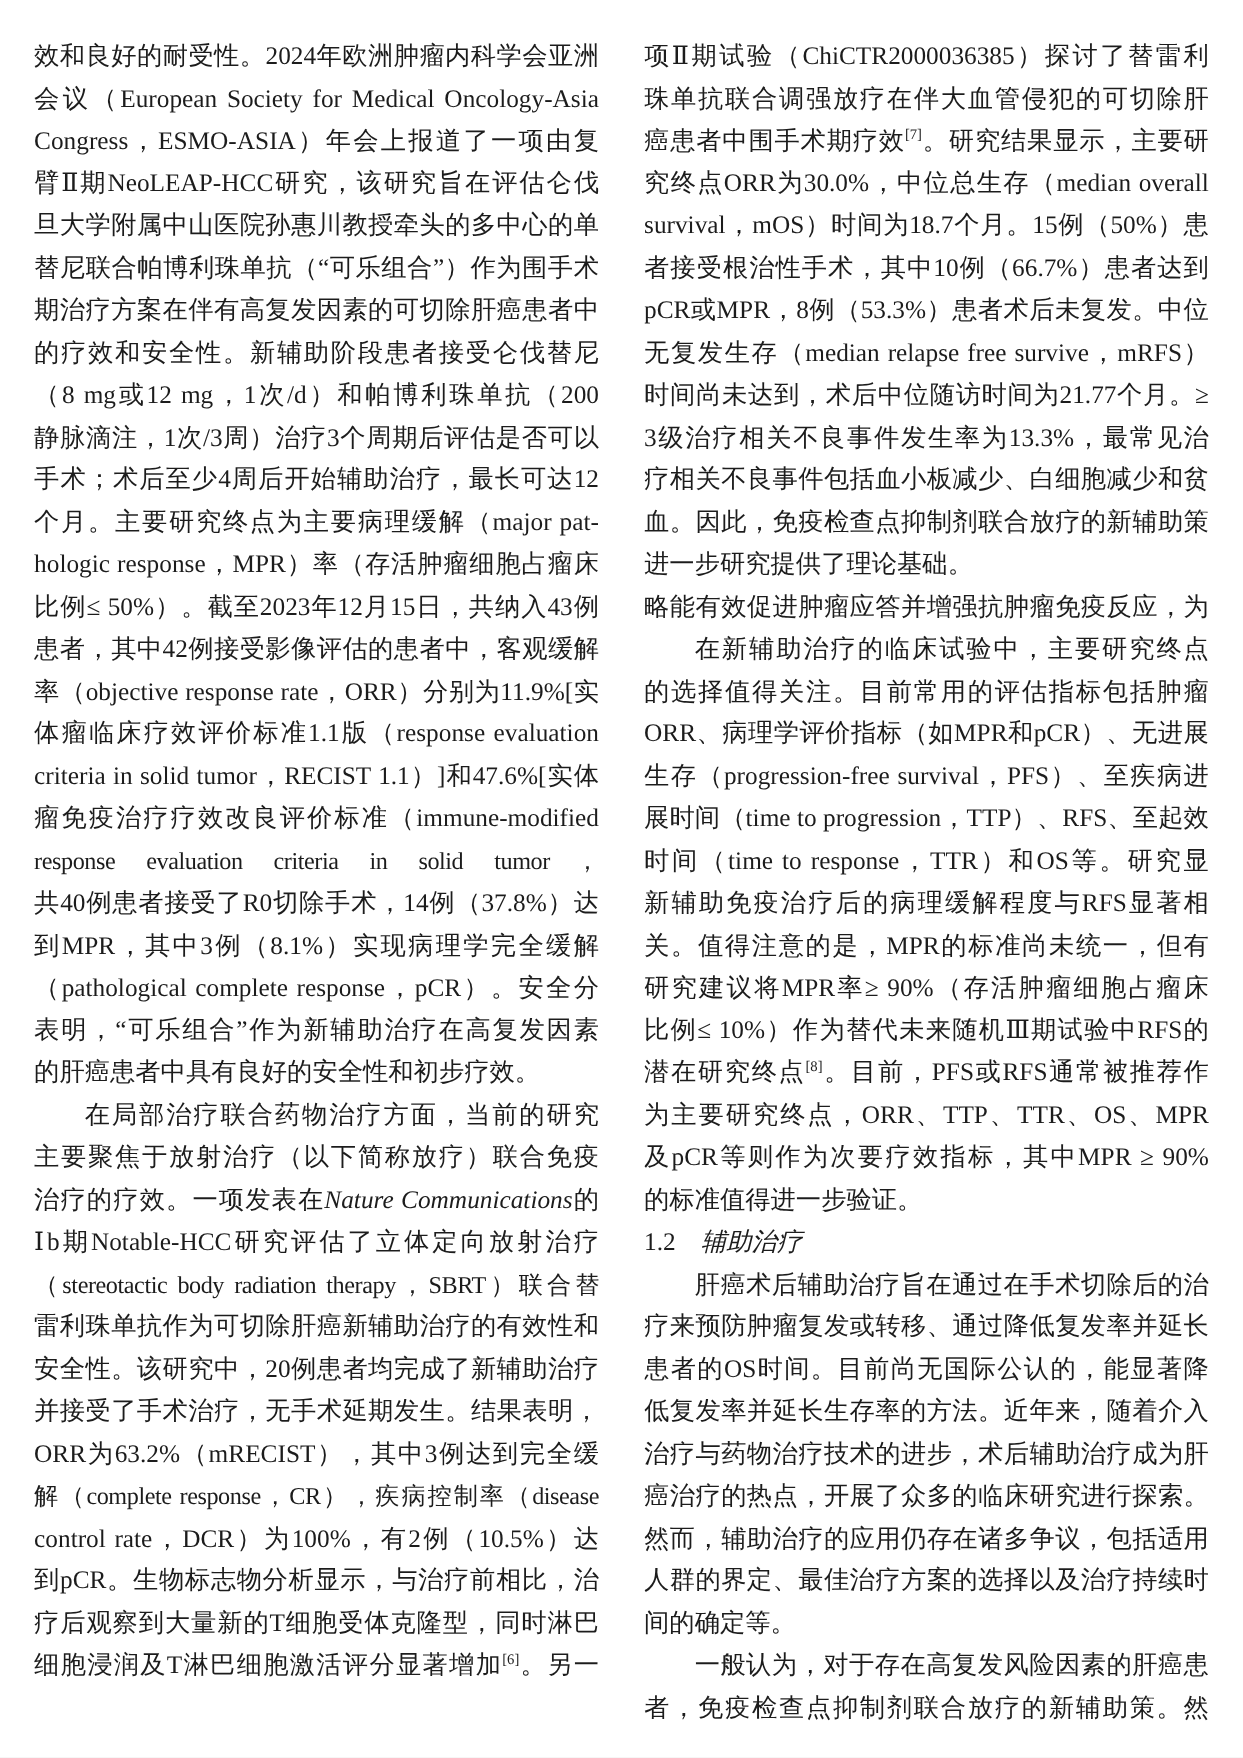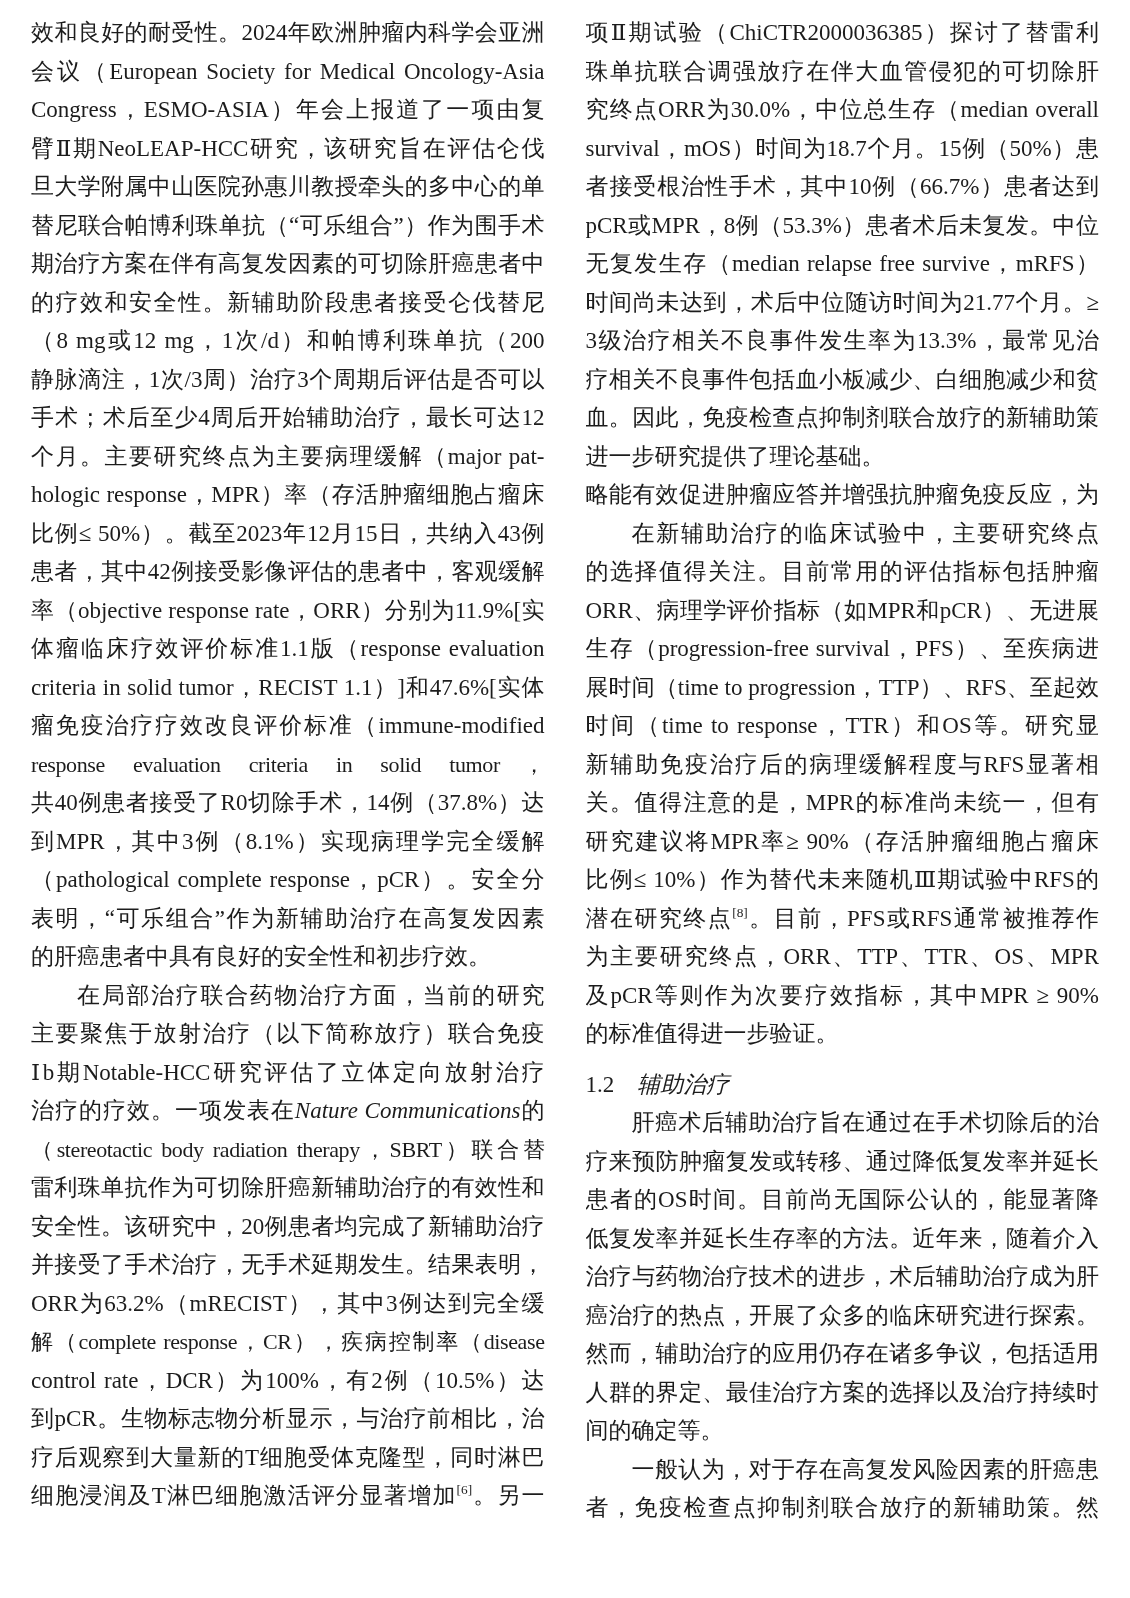--- a/index.html
+++ b/index.html
@@ -9,38 +9,38 @@
     height: 1598px;
     background: #ffffff;
     color: #1c1c1c;
     font-family: "Liberation Serif", "DejaVu Serif", serif;
     overflow: hidden;
     margin: 0 auto;
   }
   .columns {
     display: flex;
     gap: 41px;
-    padding: 14px 31px 0 31px;
+    padding: 32px 31px 0 31px;
   }
   .col {
     width: 521px;
     overflow: hidden;
   }
   .line {
     font-size: 23px;
     height: 38.5px;
     line-height: 38.5px;
     text-align: justify;
     text-align-last: justify;
     overflow: hidden;
   }
   .line.end { text-align-last: left; }
   .line.indent { text-indent: 2em; }
   .line.tight { font-size: 22px; letter-spacing: -0.4px; }
-  .line.heading { text-align-last: left; margin-top: 12px; }
+  .line.heading { text-align-last: left; }
   .sup {
     font-size: 0.58em;
     vertical-align: super;
     line-height: 0;
     letter-spacing: 0;
   }
   .italic { font-style: italic; }
   .kai { font-style: italic; }
 </style>
 </head>
@@ -69,36 +69,37 @@
         <div class="line">criteria in solid tumor，RECIST 1.1）]和47.6%[实体</div>
         <div class="line">瘤免疫治疗疗效改良评价标准（immune-modified</div>
         <div class="line tight">response evaluation criteria in solid tumor，imRECIST）]。</div>
         <div class="line">共40例患者接受了R0切除手术，14例（37.8%）达</div>
         <div class="line">到MPR，其中3例（8.1%）实现病理学完全缓解</div>
         <div class="line">（pathological complete response，pCR）。安全分析</div>
         <div class="line">表明，“可乐组合”作为新辅助治疗在高复发因素</div>
         <div class="line end">的肝癌患者中具有良好的安全性和初步疗效。</div>
         <div class="line indent">在局部治疗联合药物治疗方面，当前的研究</div>
         <div class="line">主要聚焦于放射治疗（以下简称放疗）联合免疫</div>
+        <div class="line">治疗的疗效。一项发表在<span class="italic">Nature Communications</span>的</div>
         <div class="line">Ⅰb期Notable-HCC研究评估了立体定向放射治疗</div>
-        <div class="line">治疗的疗效。一项发表在<span class="italic">Nature Communications</span>的</div>
         <div class="line tight">（stereotactic body radiation therapy，SBRT）联合替</div>
         <div class="line">雷利珠单抗作为可切除肝癌新辅助治疗的有效性和</div>
         <div class="line">安全性。该研究中，20例患者均完成了新辅助治疗</div>
         <div class="line">并接受了手术治疗，无手术延期发生。结果表明，</div>
         <div class="line">ORR为63.2%（mRECIST），其中3例达到完全缓</div>
         <div class="line tight">解（complete response，CR），疾病控制率（disease</div>
         <div class="line">control rate，DCR）为100%，有2例（10.5%）达</div>
         <div class="line">到pCR。生物标志物分析显示，与治疗前相比，治</div>
         <div class="line">疗后观察到大量新的T细胞受体克隆型，同时淋巴</div>
         <div class="line">细胞浸润及T淋巴细胞激活评分显著增加<span class="sup">[6]</span>。另一</div>
       </div>
     <div class="col" id="col-right">
         <div class="line">项Ⅱ期试验（ChiCTR2000036385）探讨了替雷利</div>
         <div class="line">珠单抗联合调强放疗在伴大血管侵犯的可切除肝</div>
+        <div class="line">癌患者中围手术期疗效<span class="sup">[7]</span>。研究结果显示，主要研</div>
         <div class="line">究终点ORR为30.0%，中位总生存（median overall</div>
         <div class="line">survival，mOS）时间为18.7个月。15例（50%）患</div>
         <div class="line">者接受根治性手术，其中10例（66.7%）患者达到</div>
         <div class="line">pCR或MPR，8例（53.3%）患者术后未复发。中位</div>
         <div class="line">无复发生存（median relapse free survive，mRFS）</div>
         <div class="line">时间尚未达到，术后中位随访时间为21.77个月。≥</div>
         <div class="line">3级治疗相关不良事件发生率为13.3%，最常见治</div>
         <div class="line">疗相关不良事件包括血小板减少、白细胞减少和贫</div>
         <div class="line">血。因此，免疫检查点抑制剂联合放疗的新辅助策</div>
         <div class="line end">进一步研究提供了理论基础。</div>

